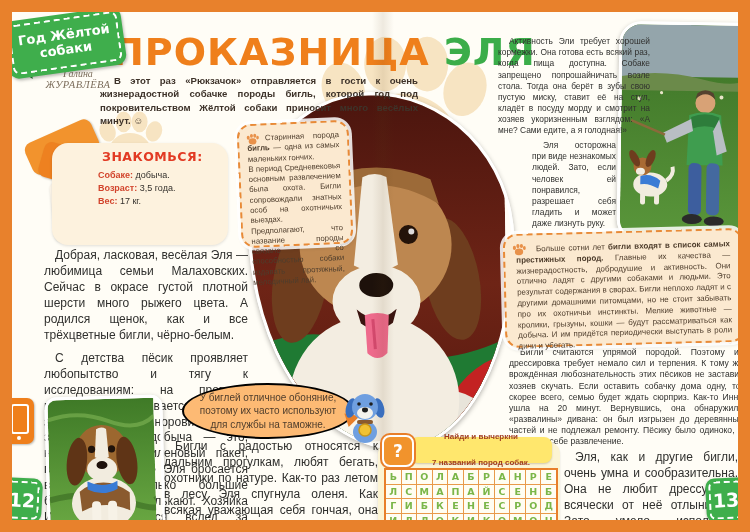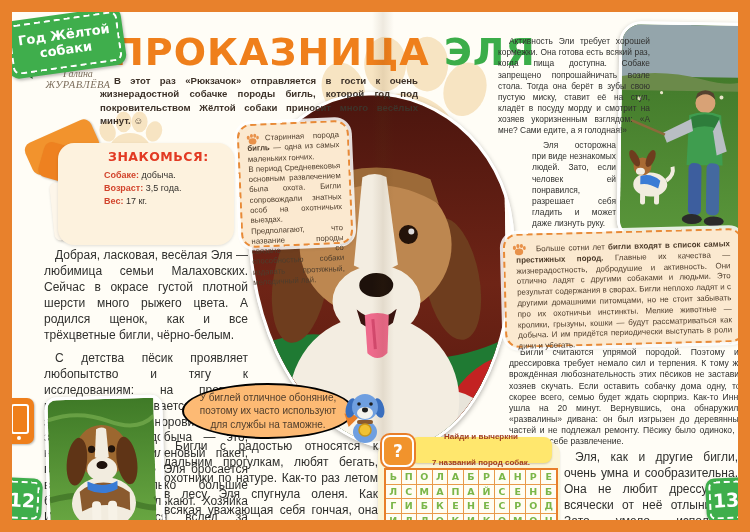--- a/index.html
+++ b/index.html
@@ -24,21 +24,21 @@
   #author .fn{font-size:10px;}
   #author .ln{font-size:10.5px;letter-spacing:.5px;}
   
   #intro{left:88px;top:62px;width:318px;font-size:9.6px;line-height:1.4;font-weight:bold;color:#3e332a;text-align:justify;text-indent:14px;z-index:3;}
   
   .bow{z-index:2;}
   .bow .s1{position:absolute;left:14px;top:6px;width:72px;height:34px;background:#f2932d;border-radius:8px;transform:rotate(-24deg);box-shadow:1px 1px 2px rgba(0,0,0,.2);}
   .bow .s2{position:absolute;left:28px;top:26px;width:76px;height:36px;background:#ee8120;border-radius:8px;transform:rotate(16deg);box-shadow:1px 1px 2px rgba(0,0,0,.2);}
   .bow .s3{position:absolute;left:40px;top:58px;width:22px;height:58px;background:#fdf6ea;border-radius:6px;transform:rotate(-6deg);box-shadow:1px 1px 3px rgba(0,0,0,.25);}
   
-  #profile{left:46px;top:131px;width:176px;height:102px;background:#fdf2de;border-radius:16px;z-index:5;box-shadow:0 1px 3px rgba(0,0,0,.12);}
+  #profile{left:40px;top:131px;width:176px;height:102px;background:#fdf2de;border-radius:16px;z-index:5;box-shadow:0 1px 3px rgba(0,0,0,.12);}
   #profile h2{position:absolute;left:50px;top:6px;margin:0;font-size:12.5px;color:#e23a23;letter-spacing:.5px;font-family:"DejaVu Sans",sans-serif;}
   #profile .rows{position:absolute;left:46px;top:26px;width:152px;font-size:9px;line-height:1.45;color:#33302c;}
   #profile .lbl{color:#d2442c;font-weight:bold;}
   
   .factbox{background:#fbe9d0;border:2px dashed #e88a37;border-radius:14px;color:#4e3d2c;text-align:justify;box-shadow:0 0 0 3px rgba(255,255,255,.85),1px 2px 4px rgba(0,0,0,.18);z-index:5;}
   .factbox .pawic{position:absolute;left:6px;top:6px;}
   #factbox-breed{left:227px;top:110px;width:112px;height:124px;transform:rotate(-2.5deg);font-size:7.8px;line-height:1.32;padding:8px 8px 6px 8px;box-sizing:border-box;text-indent:18px;}
   #factbox-prestige{left:492px;top:219px;width:240px;height:114px;transform:rotate(-1.5deg);font-size:8px;line-height:1.35;padding:9px 11px;box-sizing:border-box;text-indent:20px;}
   
   .photo{border:3px solid #fff;box-shadow:0 2px 5px rgba(0,0,0,.3);overflow:hidden;}

